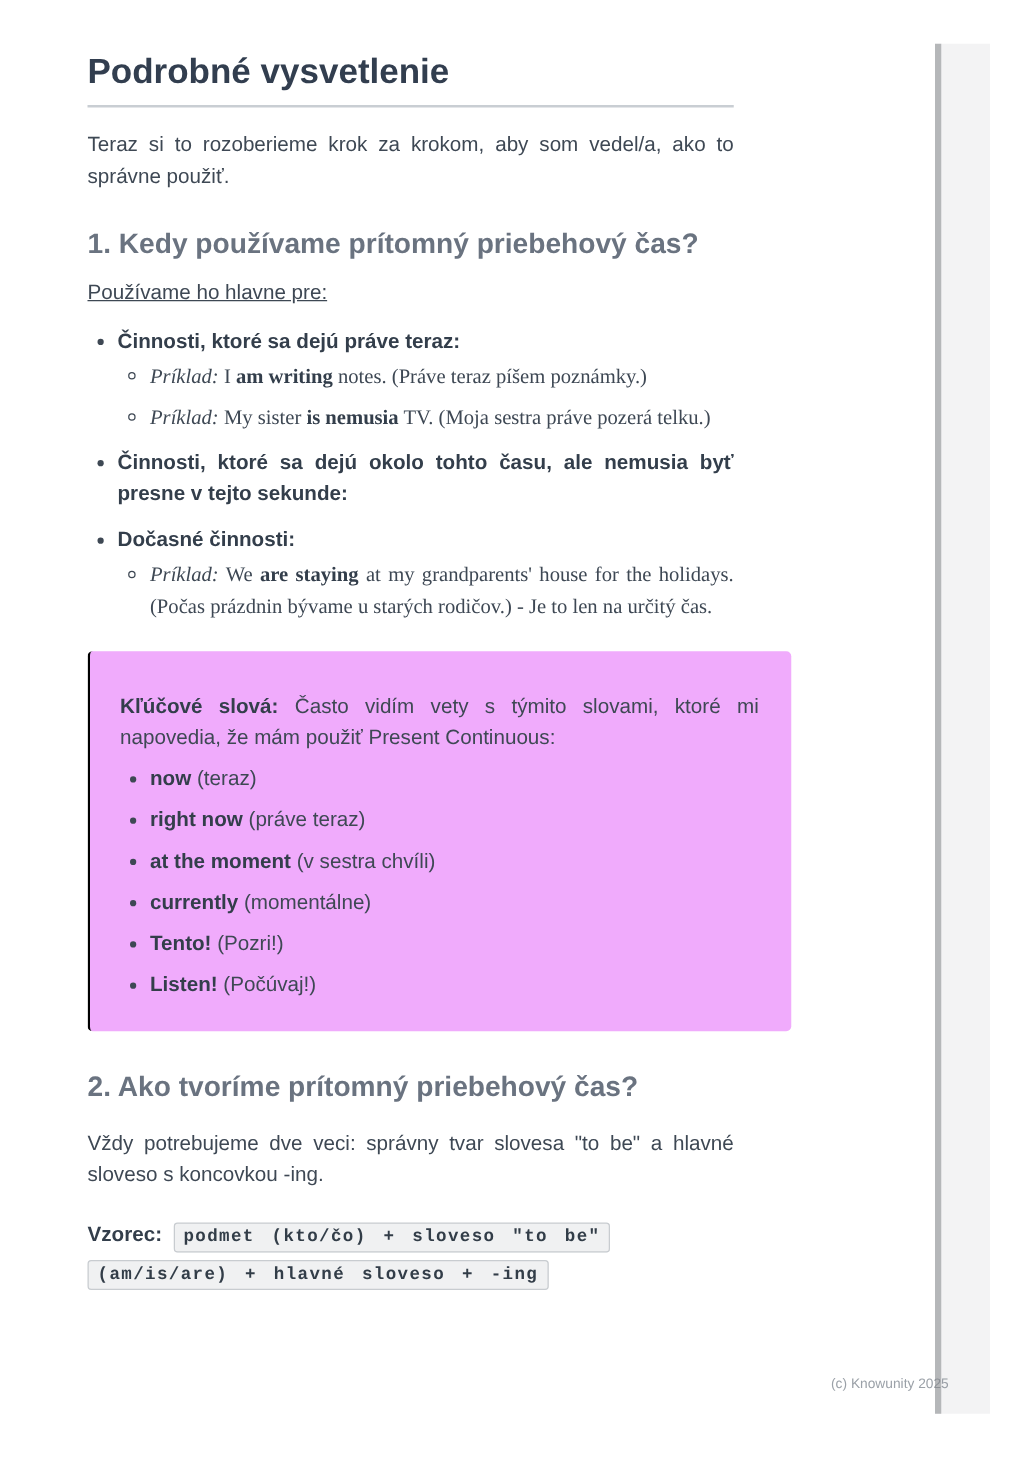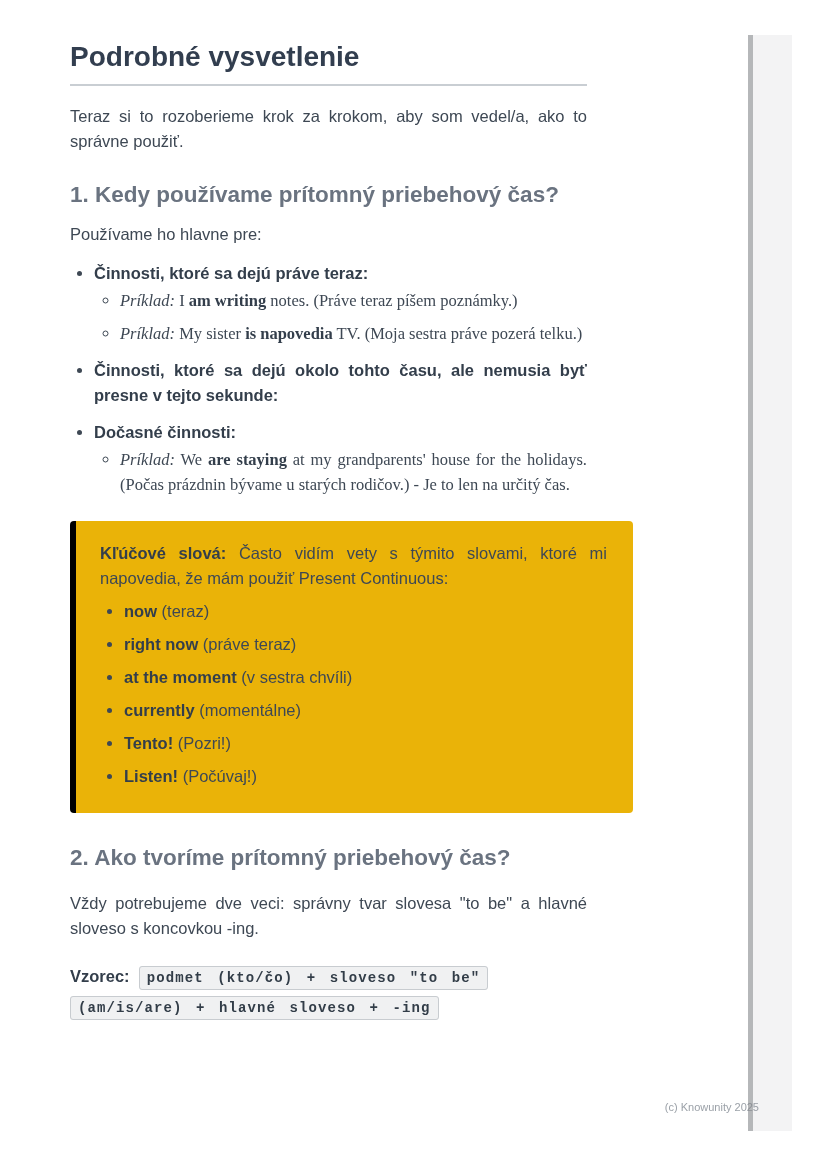--- a/index.html
+++ b/index.html
@@ -36,21 +36,21 @@
     margin: 18px 0 18px 0;
     text-align: justify;
   }
   h2.section-heading {
     margin: 26px 0 10px 0;
     font-size: 22.5px;
     line-height: 30px;
     font-weight: 600;
     color: #6a7380;
   }
-  p.lead { margin: 12px 0 12px 0; }
+  p.lead { margin: 12px 0 12px 0; text-decoration: underline; }
   ul.top-list {
     margin: 14px 0 20px 0;
     padding-left: 24px;
     list-style-type: disc;
   }
   ul.top-list > li {
     margin-bottom: 12px;
     text-align: justify;
   }
   ul.sub-list {
@@ -61,24 +61,24 @@
   }
   ul.sub-list > li {
     margin-bottom: 8px;
     text-align: justify;
   }
   .bold-term { font-weight: 700; color: #333e4b; }
   .example-label { font-style: italic; color: #3e4854; }
   .callout {
     box-sizing: border-box;
     margin: 24px 0 30px 0;
-    background: #eab308;
-    border-left: 6px solid #000000;
+    background: #f0abfc;
+    border-left: 2px solid #000000;
     border-radius: 4px;
-    padding: 20px 26px 16px 24px;
+    padding: 32px 26px 16px 24px;
     width: 563px;
   }
   .callout-intro { margin: 0; text-align: justify; }
   ul.callout-list {
     margin: 8px 0 0 0;
     padding-left: 24px;
     list-style-type: disc;
   }
   ul.callout-list > li { margin-bottom: 8px; }
   .formula-line { margin: 20px 0 0 0; line-height: 30px; }
@@ -130,21 +130,21 @@
 
   <h2 class="section-heading">1. Kedy používame prítomný priebehový čas?</h2>
 
   <p class="lead">Používame ho hlavne pre:</p>
 
   <ul class="top-list">
     <li>
       <span class="bold-term">Činnosti, ktoré sa dejú práve teraz:</span>
       <ul class="sub-list">
         <li><span class="example-label">Príklad:</span><span> I </span><span class="bold-term">am writing</span><span> notes. (Práve teraz píšem poznámky.)</span></li>
-        <li><span class="example-label">Príklad:</span><span> My sister </span><span class="bold-term">is napovedia</span><span> TV. (Moja sestra práve pozerá telku.)</span></li>
+        <li><span class="example-label">Príklad:</span><span> My sister </span><span class="bold-term">is nemusia</span><span> TV. (Moja sestra práve pozerá telku.)</span></li>
       </ul>
     </li>
     <li>
       <span class="bold-term">Činnosti, ktoré sa dejú okolo tohto času, ale nemusia byť presne v tejto sekunde:</span>
     </li>
     <li>
       <span class="bold-term">Dočasné činnosti:</span>
       <ul class="sub-list">
         <li><span class="example-label">Príklad:</span><span> We </span><span class="bold-term">are staying</span><span> at my grandparents' house for the holidays. (Počas prázdnin bývame u starých rodičov.) - Je to len na určitý čas.</span></li>
       </ul>

